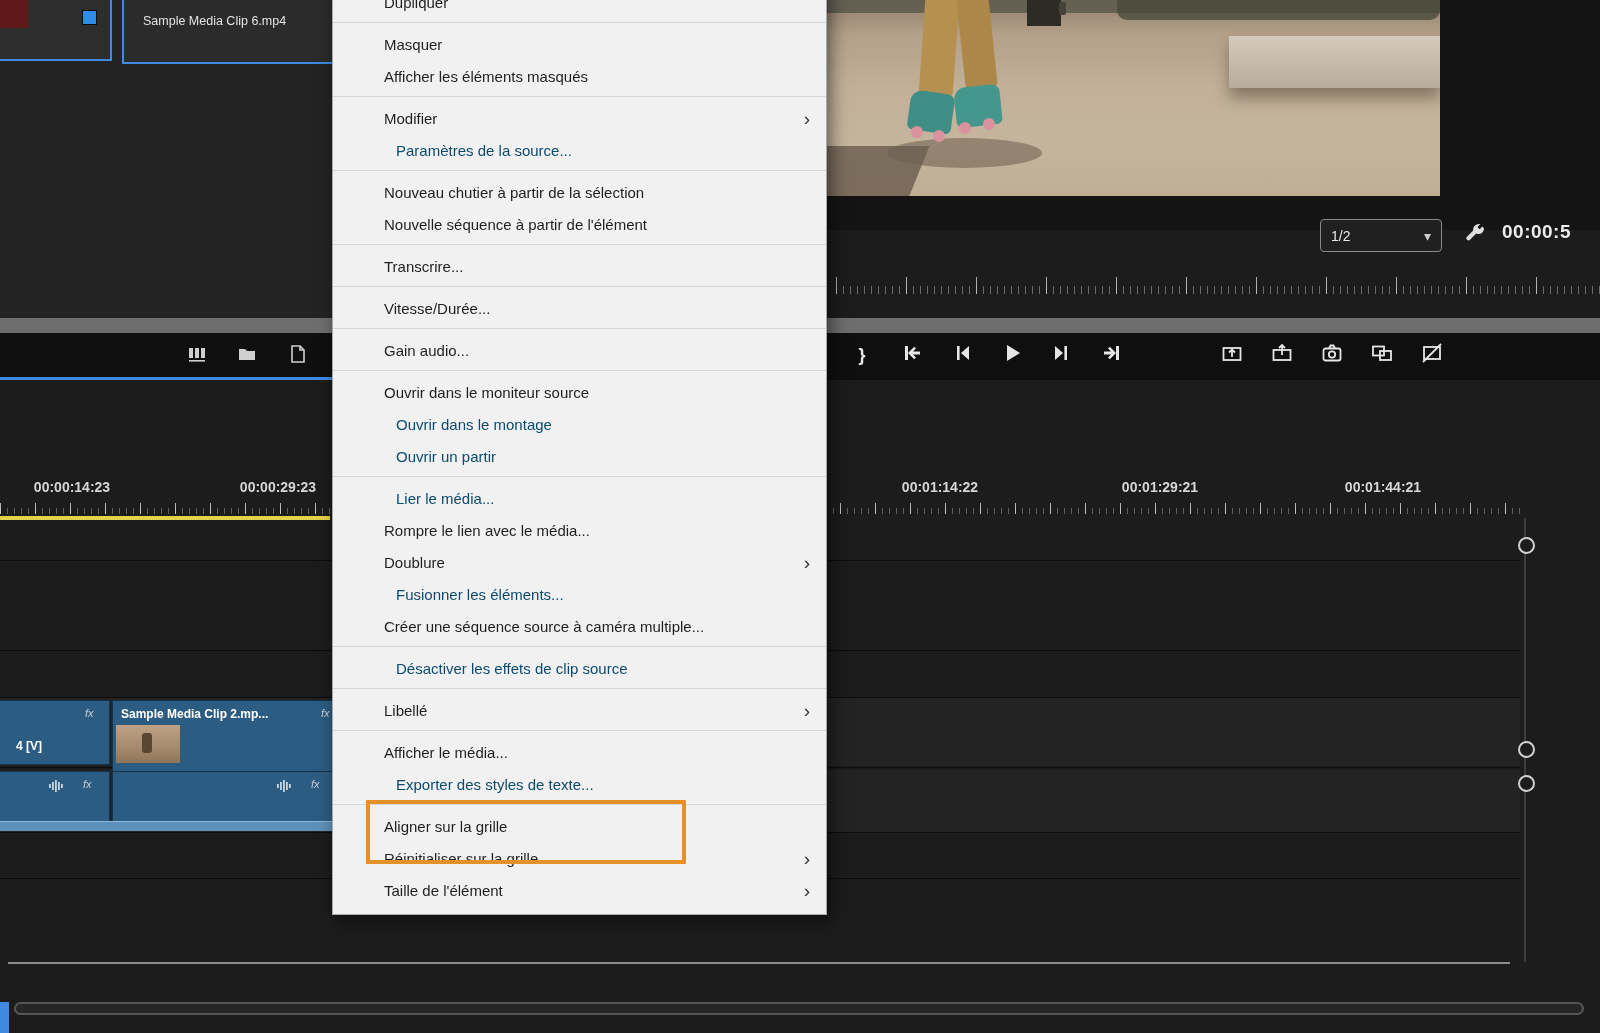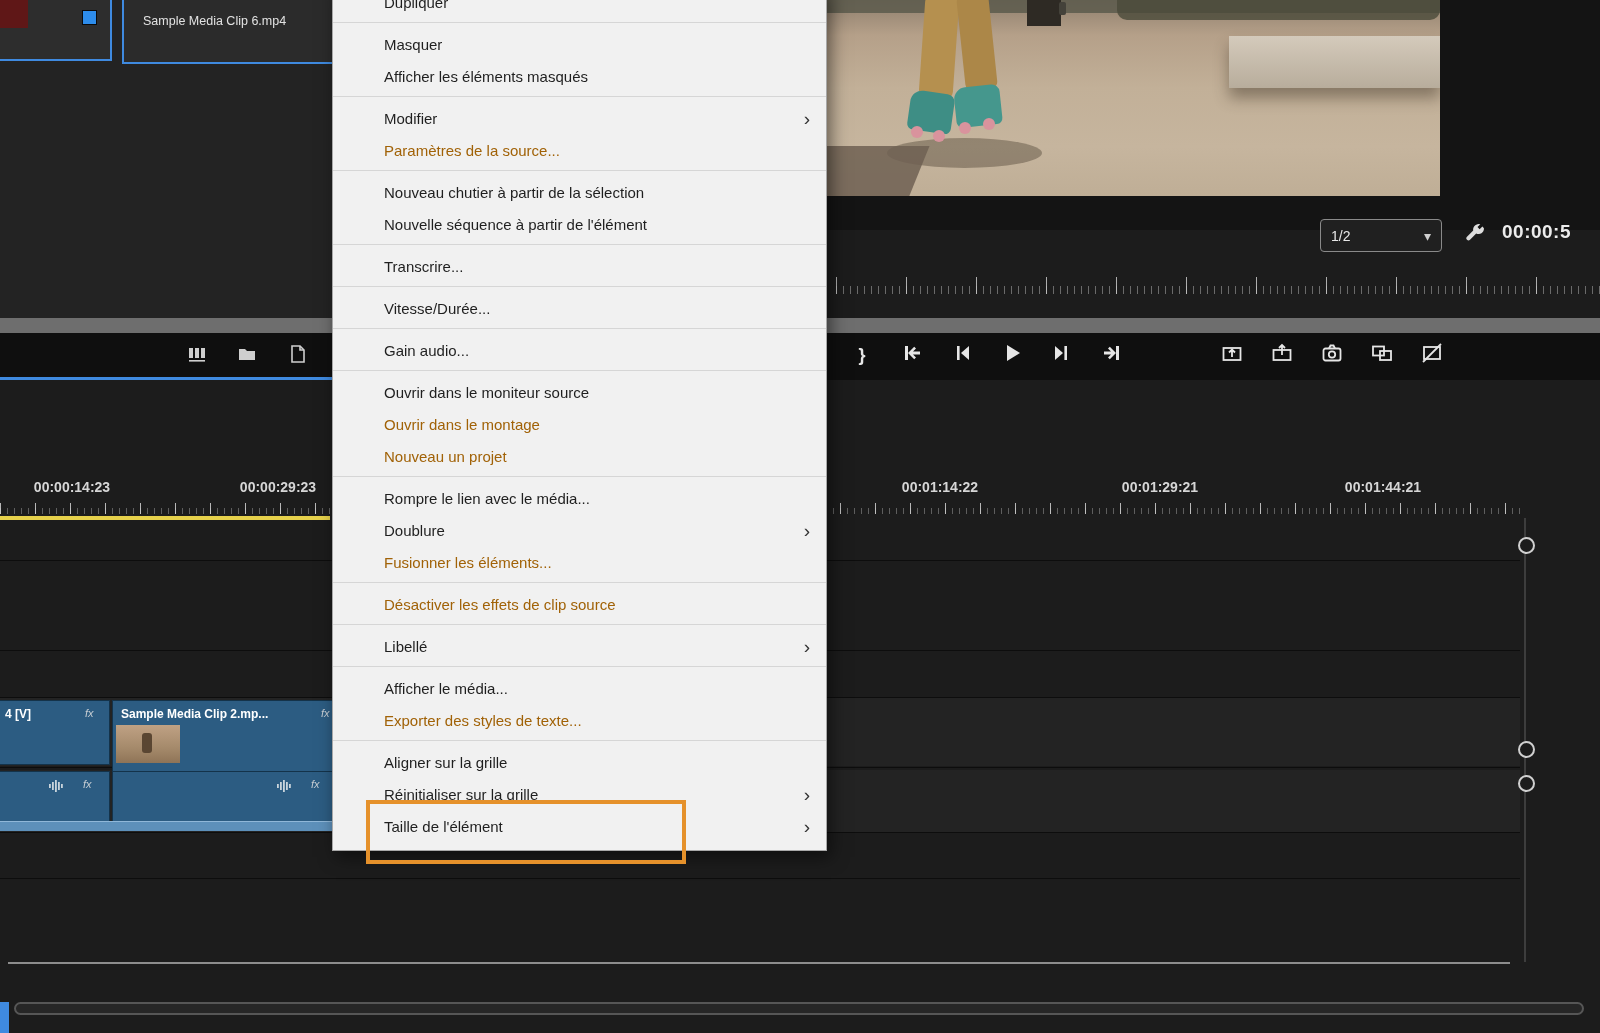--- a/index.html
+++ b/index.html
@@ -71,21 +71,21 @@
      background:linear-gradient(180deg,#bfa184 0,#a58a6b 60%,#8f7457 100%);}
   .clip-thumb .fig{position:absolute;left:26px;top:8px;width:10px;height:20px;background:#5a4632;border-radius:3px;}
   #audio-strip{left:0;top:441px;width:352px;height:9px;background:#5d90ba;border-top:1px solid #8fb7d8;}
   .wavicon{position:absolute;top:6px;}
 
   
   #context-menu{left:332px;top:-15px;width:495px;background:#f1f1f1;border:1px solid #a8a8a8;
      box-shadow:4px 6px 16px rgba(0,0,0,.5);z-index:30;padding-bottom:8px;box-sizing:border-box;}
   .mi{height:32px;display:flex;align-items:center;padding:0 16px 0 51px;font-size:15px;color:#1f1f1f;cursor:default;}
   .mi .arrow{margin-left:auto;color:#333;font-size:19px;line-height:1;}
-  .mi.disabled{color:#a16207;}
+  .mi.disabled{color:#0c4a6e;margin-left:12px;}
   .msep{height:1px;background:#d6d6d6;margin:4px 0 5px;}
 
   #annotation-box{left:366px;top:800px;width:312px;height:56px;border:4px solid #e5912b;z-index:40;}
 </style>
 </head>
 <body>
 
 <div class="stage">
 
   <div class="abs" id="project-panel">
@@ -244,21 +244,21 @@
     <div class="row-shade" style="top:390px;height:62px;"></div>
 
     <div class="lane-line" style="top:180px;"></div>
     <div class="lane-line" style="top:270px;"></div>
     <div class="lane-line" style="top:317px;"></div>
     <div class="lane-line" style="top:387px;"></div>
     <div class="lane-line" style="top:452px;"></div>
     <div class="lane-line" style="top:498px;"></div>
 
     <div class="clip" style="left:-2px;top:320px;width:112px;height:65px;">
-      <span class="clabel" style="left:6px;">4 [V]</span>
+      <span class="clabel" style="left:17px;margin-top:32px;">4 [V]</span>
       <span class="fx" style="left:86px;">fx</span>
     </div>
     <div class="clip" style="left:112px;top:320px;width:246px;height:84px;">
       <span class="clabel">Sample Media Clip 2.mp...</span>
       <span class="fx" style="left:208px;">fx</span>
       <div class="clip-thumb">
           <div class="fig"></div>
         </div>
     </div>
 
@@ -333,33 +333,39 @@
         <span>Gain audio...</span>
       </div>
     <div class="msep"></div>
     <div class="mi">
         <span>Ouvrir dans le moniteur source</span>
       </div>
     <div class="mi disabled">
         <span>Ouvrir dans le montage</span>
       </div>
     <div class="mi disabled">
-        <span>Nouveau un projet</span>
-      </div>
-    <div class="msep"></div>
+        <span>Ouvrir un partir</span>
+      </div>
+    <div class="msep"></div>
+    <div class="mi disabled">
+        <span>Lier le média...</span>
+      </div>
     <div class="mi">
         <span>Rompre le lien avec le média...</span>
       </div>
     <div class="mi">
         <span>Doublure</span>
         <span class="arrow">›</span>
       </div>
     <div class="mi disabled">
         <span>Fusionner les éléments...</span>
       </div>
+    <div class="mi">
+        <span>Créer une séquence source à caméra multiple...</span>
+      </div>
     <div class="msep"></div>
     <div class="mi disabled">
         <span>Désactiver les effets de clip source</span>
       </div>
     <div class="msep"></div>
     <div class="mi">
         <span>Libellé</span>
         <span class="arrow">›</span>
       </div>
     <div class="msep"></div>

